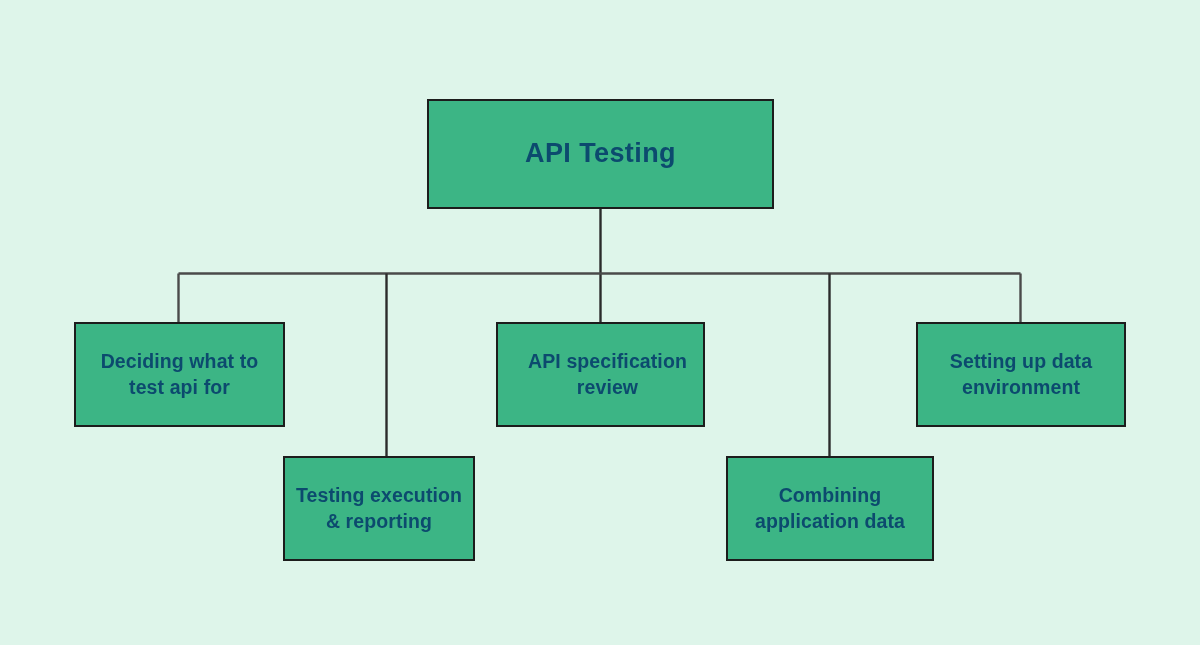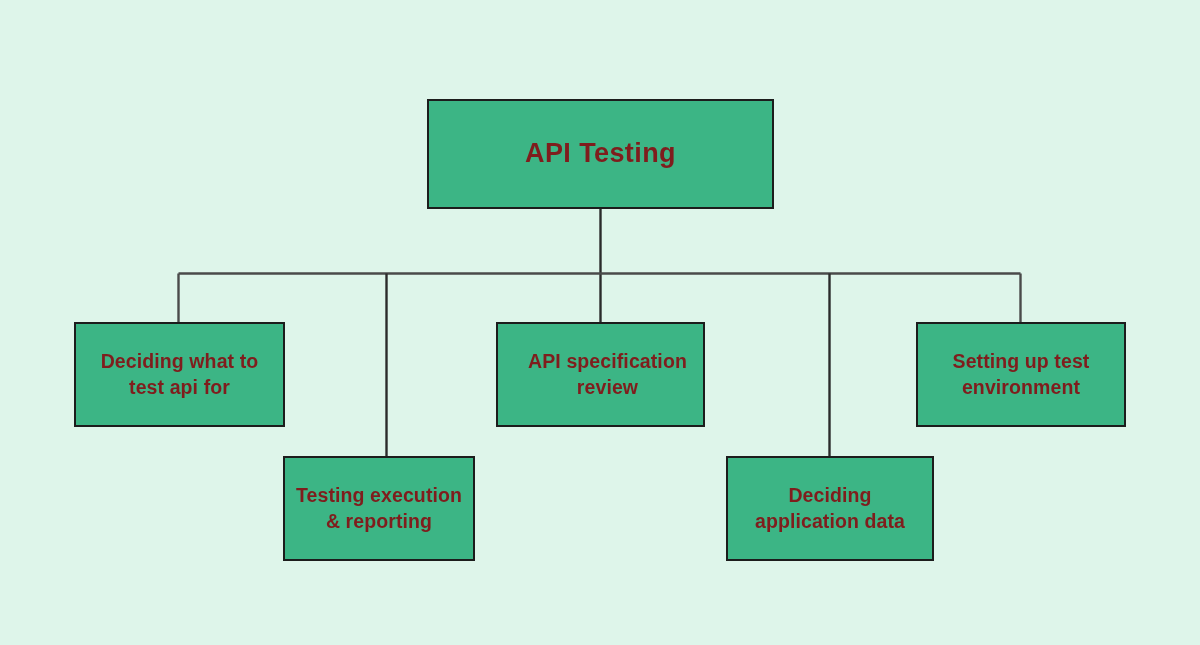--- a/index.html
+++ b/index.html
@@ -28,21 +28,21 @@
   }
   .node {
     position: absolute;
     box-sizing: border-box;
     background: #3cb585;
     border: 2px solid #1c1c1c;
     display: flex;
     align-items: center;
     justify-content: center;
     text-align: center;
-    color: #7f1d1d;
+    color: #0c4a6e;
     font-weight: bold;
     line-height: 1.32;
     letter-spacing: 0.1px;
     padding: 4px 10px;
     text-rendering: optimizeLegibility;
   }
   .node-root {
     left: 427px;
     top: 99px;
     width: 347px;
@@ -98,22 +98,22 @@
     <span class="node-label">Testing execution
 &amp; reporting</span>
   </div>
 
   <div class="node node-lv1 node-c">
     <span class="node-label">API specification
 review</span>
   </div>
 
   <div class="node node-lv1 node-d">
-    <span class="node-label">Deciding
+    <span class="node-label">Combining
 application data</span>
   </div>
 
   <div class="node node-lv1 node-e">
-    <span class="node-label">Setting up test
+    <span class="node-label">Setting up data
 environment</span>
   </div>
 
 </div>
 
 </body></html>

